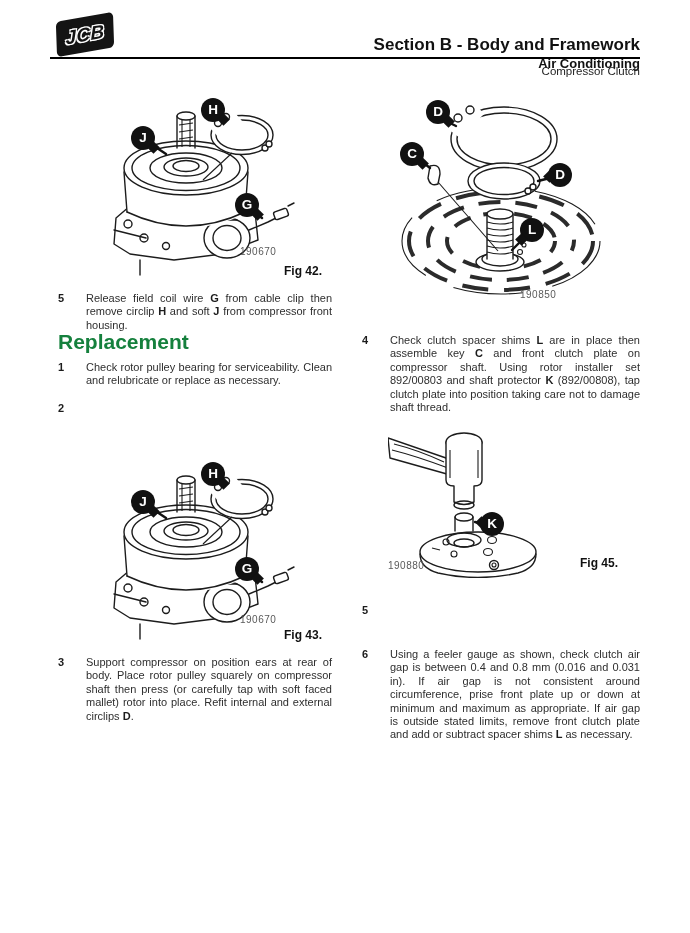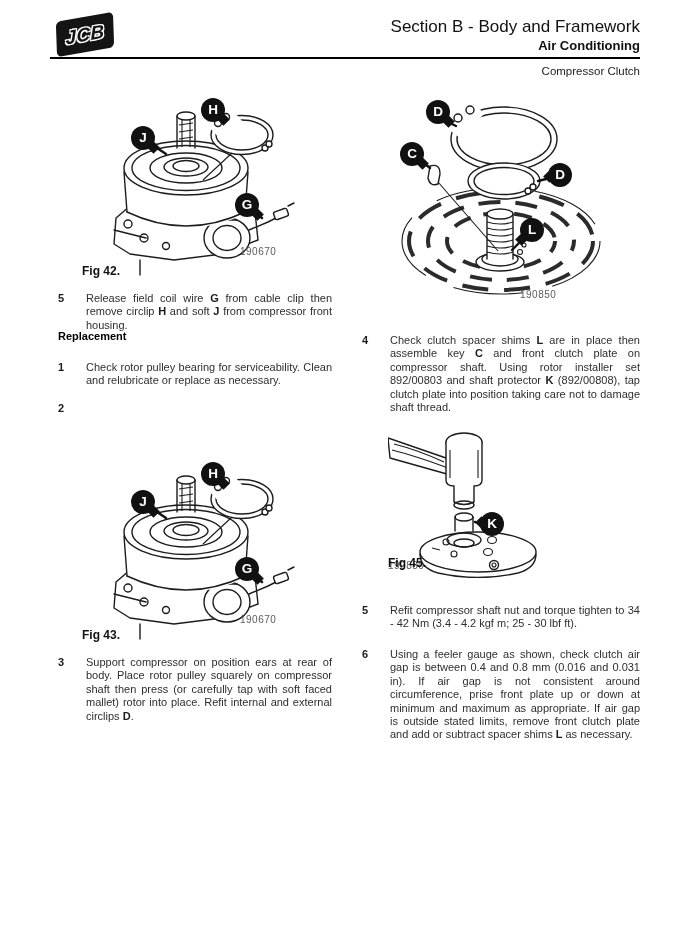--- a/index.html
+++ b/index.html
@@ -5,39 +5,39 @@
   html,body{margin:0;padding:0;background:#ffffff;}
   .page{position:relative;width:690px;height:933px;background:#ffffff;overflow:hidden;
         font-family:"Liberation Sans",sans-serif;color:#2e2e2e;}
   
   .logo{position:absolute;left:56px;top:17px;width:58px;height:35px;background:#141414;
         transform:rotate(-10deg) skewX(-8deg);border-radius:5px;display:flex;align-items:center;
         justify-content:center;}
   .logo span{font-weight:bold;font-style:italic;font-size:19px;color:#141414;letter-spacing:.5px;
         text-shadow:-1.2px -1.2px 0 #fff,1.2px -1.2px 0 #fff,-1.2px 1.2px 0 #fff,1.2px 1.2px 0 #fff;}
   .hdr{position:absolute;right:50px;top:16px;text-align:right;color:#111;}
-  .hdr .h1{font-size:17px;font-weight:normal;line-height:21px;}
+  .hdr .h1{font-size:17px;font-weight:bold;line-height:21px;margin-top:18px;}
   .hdr .h2{font-size:13px;font-weight:bold;line-height:17px;}
   .rule{position:absolute;left:50px;right:50px;top:57px;height:2px;background:#000;}
   .topic{position:absolute;right:50px;top:65px;font-size:11.5px;color:#222;text-align:center;}
   
   .fig{position:absolute;}
   .fig svg.art{position:absolute;left:0;top:0;width:100%;height:100%;}
   .figref{position:absolute;font-size:10px;color:#5a5a5a;letter-spacing:.5px;}
-  .figcap{position:absolute;font-size:12px;font-weight:bold;color:#111;text-align:left;}
+  .figcap{position:absolute;font-size:12px;font-weight:bold;color:#111;text-align:right;}
   .callout{position:absolute;width:24px;height:24px;background:#111;border-radius:50%;
         display:flex;align-items:center;justify-content:center;z-index:3;}
   .callout span{color:#fff;font-weight:bold;font-size:13.5px;line-height:1;}
   .callout i.tail{position:absolute;width:9px;height:9px;background:#111;transform:rotate(45deg);z-index:-1;}
   
   .step{position:absolute;display:flex;font-size:11px;line-height:13.4px;}
   .step .num{width:28px;flex:0 0 28px;font-weight:bold;color:#1c1c1c;}
   .step .body{flex:1;text-align:justify;color:#2e2e2e;}
   .step .body b{font-weight:bold;color:#1c1c1c;}
-  .heading{position:absolute;font-size:11px;font-weight:bold;color:#000000;}
+  .heading{position:absolute;font-size:21px;font-weight:bold;color:#15803d;}
   svg .ln{fill:none;stroke:#1c1c1c;stroke-width:1.4;stroke-linecap:round;stroke-linejoin:round;}
   svg .lnw{fill:#ffffff;stroke:#1c1c1c;stroke-width:1.4;stroke-linecap:round;stroke-linejoin:round;}
   svg .lead{fill:none;stroke:#111;stroke-width:2.4;stroke-linecap:round;}
   svg .thin{fill:none;stroke:#1c1c1c;stroke-width:1.1;}
 </style>
 </head>
 <body>
 
 <svg width="0" height="0" style="position:absolute" aria-hidden="true">
   <defs>
@@ -267,21 +267,20 @@
     <div class="callout" style="left:92px;top:84px">
       <i class="tail" style="left:-3px;top:6px"></i>
       <span>K</span>
       </div>
     <div class="figref" style="left:0px;top:132px">190880</div>
   </figure>
   <div class="figcap" style="left:388px;top:556px;width:230px">Fig 45.</div>
 
   <div class="step" style="left:362px;top:604px;width:278px">
     <div class="num">5</div>
-    <div class="body"><span>Refit compressor shaft nut and torque tighten to 34 - 42 Nm (3.4 - 4.2 kgf m; 25 - 30 lbf ft).</span></div>
   </div>
 
   <div class="step" style="left:362px;top:648px;width:278px">
     <div class="num">6</div>
     <div class="body"><span>Using a feeler gauge as shown, check clutch air gap is between 0.4 and 0.8 mm (0.016 and 0.031 in). If air gap is not consistent around circumference, prise front plate up or down at minimum and maximum as appropriate. If air gap is outside stated limits, remove front clutch plate and add or subtract spacer shims </span><b>L</b><span> as necessary.</span></div>
   </div>
 
 </div>
 
 </body></html>

